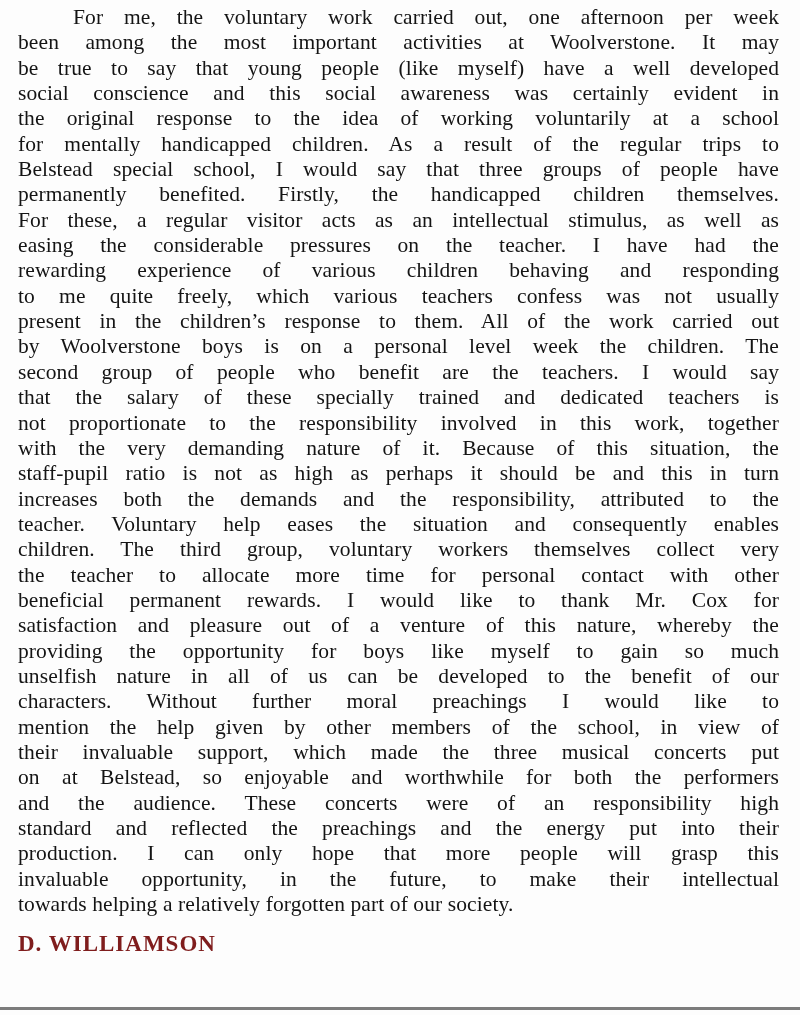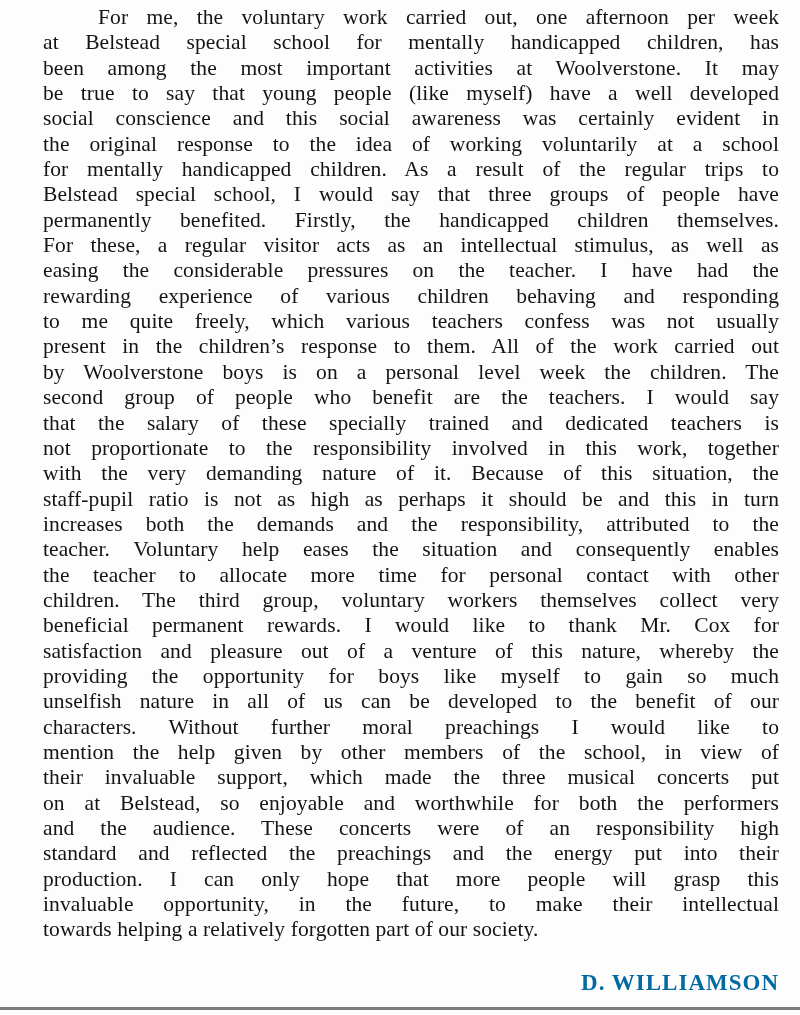--- a/index.html
+++ b/index.html
@@ -25,75 +25,72 @@
     line-height: 25.35px;
     color: #141414;
     letter-spacing: 0.1px;
   }
   .text-line {
     height: 25.35px;
     overflow: hidden;
     text-align: justify;
     text-align-last: justify;
     white-space: normal;
-    margin-left: 25px;
   }
   .text-line.first {
     text-indent: 55px;
   }
   .text-line.last {
     text-align-last: left;
   }
   .signature {
-    margin-top: 27px;
-    text-align: right;
+    margin-top: 14px;
     font-family: "Liberation Serif", "DejaVu Serif", serif;
     font-weight: 700;
     font-size: 23px;
     letter-spacing: 1px;
-    color: #0369a1;
+    color: #7f1d1d;
   }
   .scan-line {
     position: absolute;
     left: 0;
     top: 1007px;
     width: 800px;
     height: 3px;
     background: #7c7c7c;
   }
 </style>
 </head>
 <body style="background: rgb(253, 253, 253);">
 
 <div class="page">
   <div class="paragraph" id="paragraph">
       <div class="text-line first">For me, the voluntary work carried out, one afternoon per week</div>
-      <div class="text-line">at Belstead special school for mentally handicapped children, has</div>
       <div class="text-line">been among the most important activities at Woolverstone. It may</div>
       <div class="text-line">be true to say that young people (like myself) have a well developed</div>
       <div class="text-line">social conscience and this social awareness was certainly evident in</div>
       <div class="text-line">the original response to the idea of working voluntarily at a school</div>
       <div class="text-line">for mentally handicapped children. As a result of the regular trips to</div>
       <div class="text-line">Belstead special school, I would say that three groups of people have</div>
       <div class="text-line">permanently benefited. Firstly, the handicapped children themselves.</div>
       <div class="text-line">For these, a regular visitor acts as an intellectual stimulus, as well as</div>
       <div class="text-line">easing the considerable pressures on the teacher. I have had the</div>
       <div class="text-line">rewarding experience of various children behaving and responding</div>
       <div class="text-line">to me quite freely, which various teachers confess was not usually</div>
       <div class="text-line">present in the children’s response to them. All of the work carried out</div>
       <div class="text-line">by Woolverstone boys is on a personal level week the children. The</div>
       <div class="text-line">second group of people who benefit are the teachers. I would say</div>
       <div class="text-line">that the salary of these specially trained and dedicated teachers is</div>
       <div class="text-line">not proportionate to the responsibility involved in this work, together</div>
       <div class="text-line">with the very demanding nature of it. Because of this situation, the</div>
       <div class="text-line">staff-pupil ratio is not as high as perhaps it should be and this in turn</div>
       <div class="text-line">increases both the demands and the responsibility, attributed to the</div>
       <div class="text-line">teacher. Voluntary help eases the situation and consequently enables</div>
+      <div class="text-line">children. The third group, voluntary workers themselves collect very</div>
       <div class="text-line">the teacher to allocate more time for personal contact with other</div>
-      <div class="text-line">children. The third group, voluntary workers themselves collect very</div>
       <div class="text-line">beneficial permanent rewards. I would like to thank Mr. Cox for</div>
       <div class="text-line">satisfaction and pleasure out of a venture of this nature, whereby the</div>
       <div class="text-line">providing the opportunity for boys like myself to gain so much</div>
       <div class="text-line">unselfish nature in all of us can be developed to the benefit of our</div>
       <div class="text-line">characters. Without further moral preachings I would like to</div>
       <div class="text-line">mention the help given by other members of the school, in view of</div>
       <div class="text-line">their invaluable support, which made the three musical concerts put</div>
       <div class="text-line">on at Belstead, so enjoyable and worthwhile for both the performers</div>
       <div class="text-line">and the audience. These concerts were of an responsibility high</div>
       <div class="text-line">standard and reflected the preachings and the energy put into their</div>

